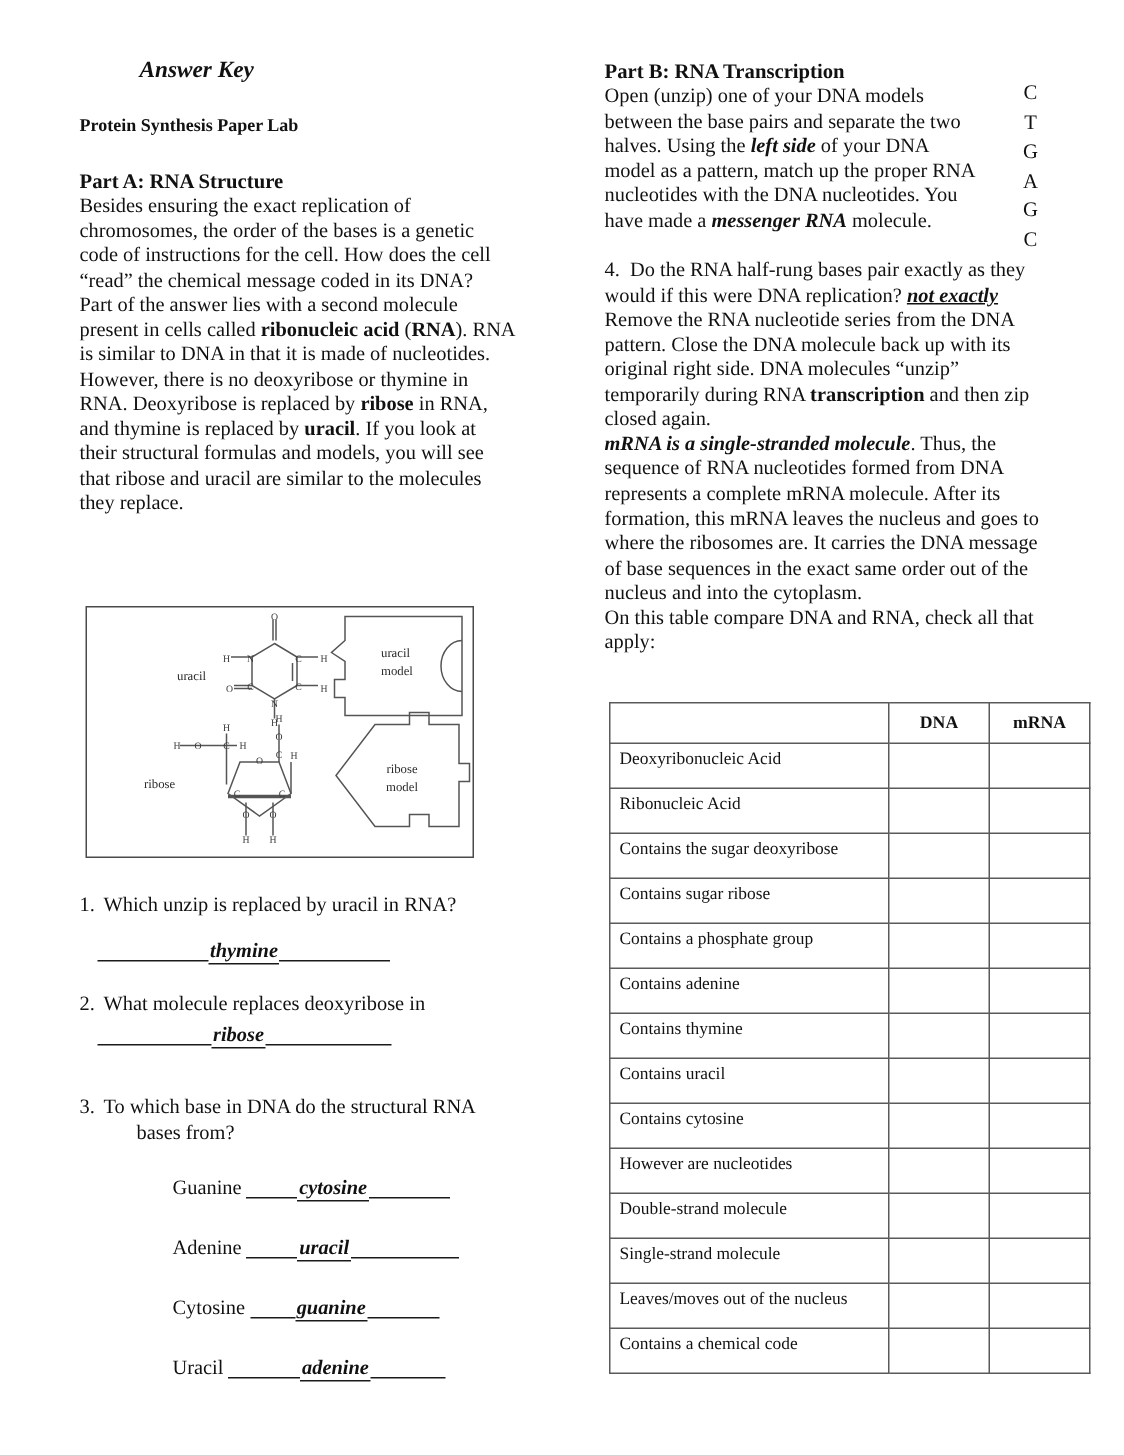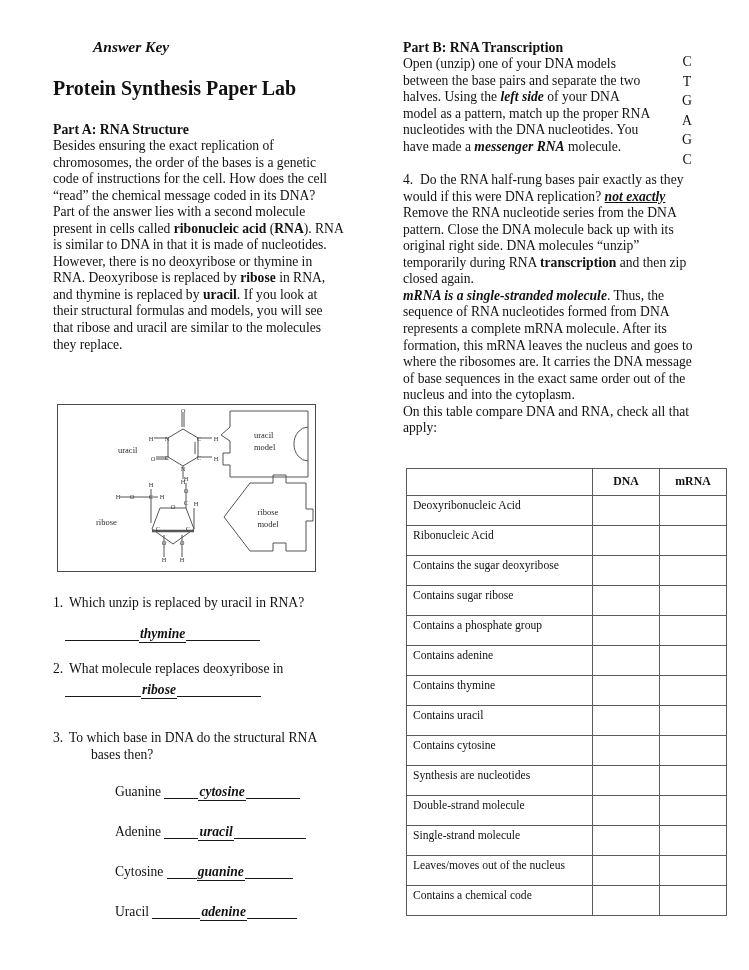--- a/index.html
+++ b/index.html
@@ -37,21 +37,21 @@
 
   
   .answer-key {
     font-size: 15.5px;
     font-weight: bold;
     font-style: italic;
     margin-left: 40px;
     line-height: 1.1;
   }
   .doc-title {
-    font-size: 20px;
+    font-size: 12px;
     font-weight: bold;
     margin-top: 22px;
     line-height: 1.15;
   }
   .part-head {
     font-size: 13.8px;
     font-weight: bold;
     margin-top: 22px;
     line-height: 1.18;
   }
@@ -289,21 +289,21 @@
     </span>
     <span class="answer-line" style="margin-top:2px;">
       <span class="rule" style="width:76px;">&nbsp;</span><span class="ans">ribose</span><span class="rule" style="width:84px;">&nbsp;</span>
     </span>
   </div>
 
   <div class="q-block" style="top:730px;">
     <span class="q-num">
       <span class="marker">3.</span><span>To which base in DNA do the structural RNA</span>
     </span>
-    <span class="q-cont">bases then?</span>
+    <span class="q-cont">bases from?</span>
   </div>
 
   <div class="pair-row" style="top:782px;">
     <span class="label">Guanine</span>
     <span class="rule" style="width:34px;">&nbsp;</span><span class="ans">cytosine</span><span class="rule" style="width:54px;">&nbsp;</span>
   </div>
   <div class="pair-row" style="top:822px;">
     <span class="label">Adenine</span>
     <span class="rule" style="width:34px;">&nbsp;</span><span class="ans">uracil</span><span class="rule" style="width:72px;">&nbsp;</span>
   </div>
@@ -397,21 +397,21 @@
           <td class="c-label">Contains uracil</td>
           <td class="c-dna"></td>
           <td class="c-mrna"></td>
         </tr>
         <tr>
           <td class="c-label">Contains cytosine</td>
           <td class="c-dna"></td>
           <td class="c-mrna"></td>
         </tr>
         <tr>
-          <td class="c-label">Synthesis are nucleotides</td>
+          <td class="c-label">However are nucleotides</td>
           <td class="c-dna"></td>
           <td class="c-mrna"></td>
         </tr>
         <tr>
           <td class="c-label">Double-strand molecule</td>
           <td class="c-dna"></td>
           <td class="c-mrna"></td>
         </tr>
         <tr>
           <td class="c-label">Single-strand molecule</td>

